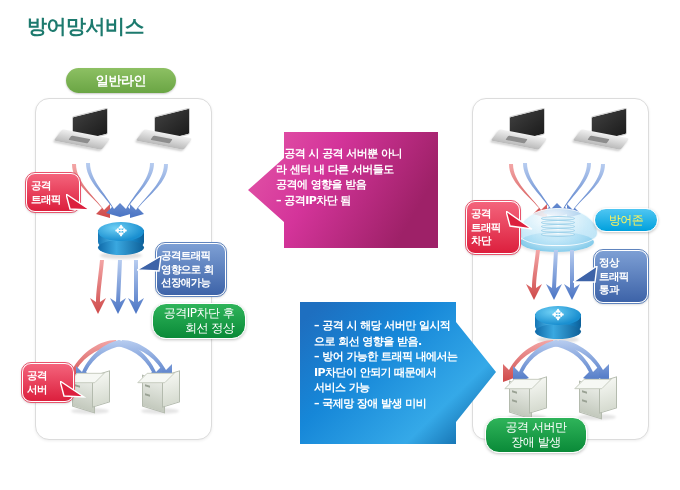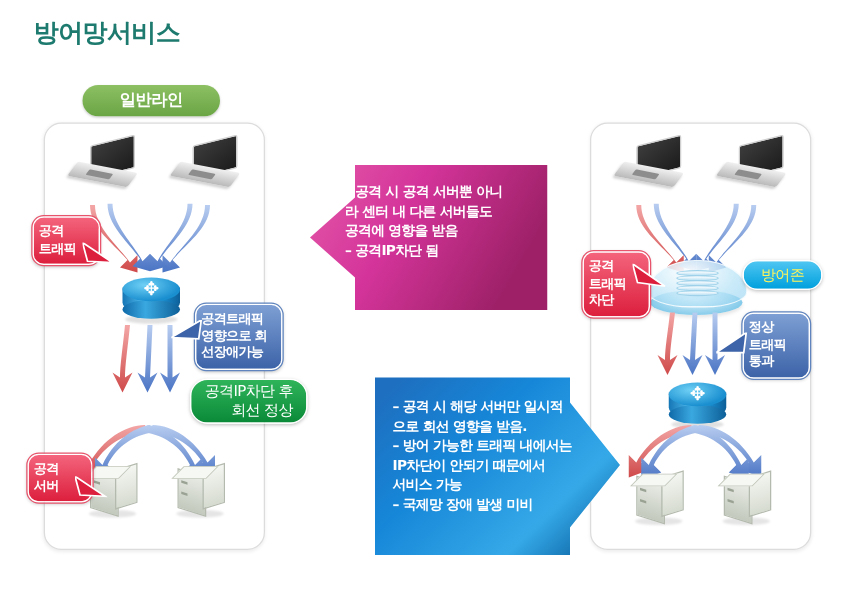--- a/index.html
+++ b/index.html
@@ -385,20 +385,22 @@
 
   <div class="pill cyan" style="left:594px;top:208px;width:62px;height:22px;font-size:12px;">방어존</div>
 
   <div class="callout blue" style="left:594px;top:250px;width:44px;">정상
 트래픽
 통과</div>
   <svg style="position:absolute;left:573px;top:266px;" width="26" height="22">
     <path d="M24,0 L0,16 L22,16 Z" fill="#3d63a8" stroke="#ffffff" stroke-width="1.4"></path>
   </svg>
 
+  <div class="pill green" style="left:485px;top:417px;width:100px;height:34px;">공격 서버만
+장애 발생</div>
 
   <div class="bigarrow" style="left:248px;top:130px;">
     <svg width="190" height="120">
       <defs>
         <linearGradient id="mg" x1="0" y1="0" x2="1" y2="0.35">
           <stop offset="0%" stop-color="#e458a8"></stop>
           <stop offset="45%" stop-color="#d4349a"></stop>
           <stop offset="100%" stop-color="#9e2168"></stop>
         </linearGradient>
       </defs>

